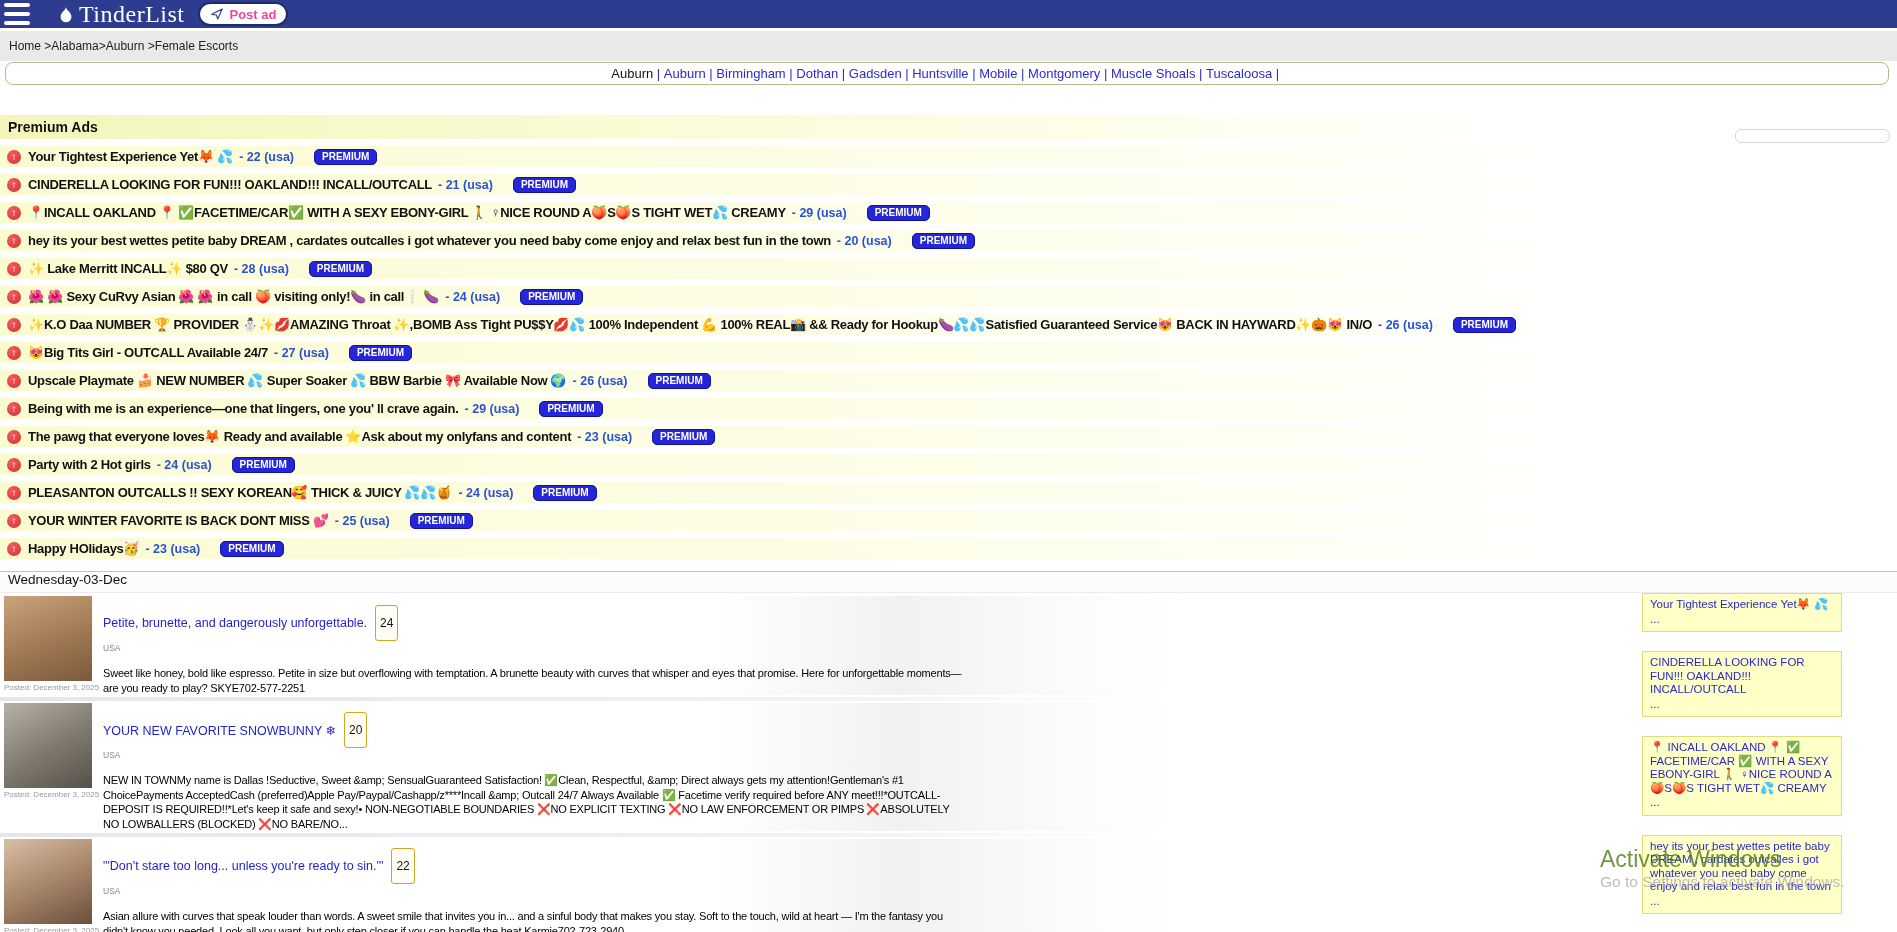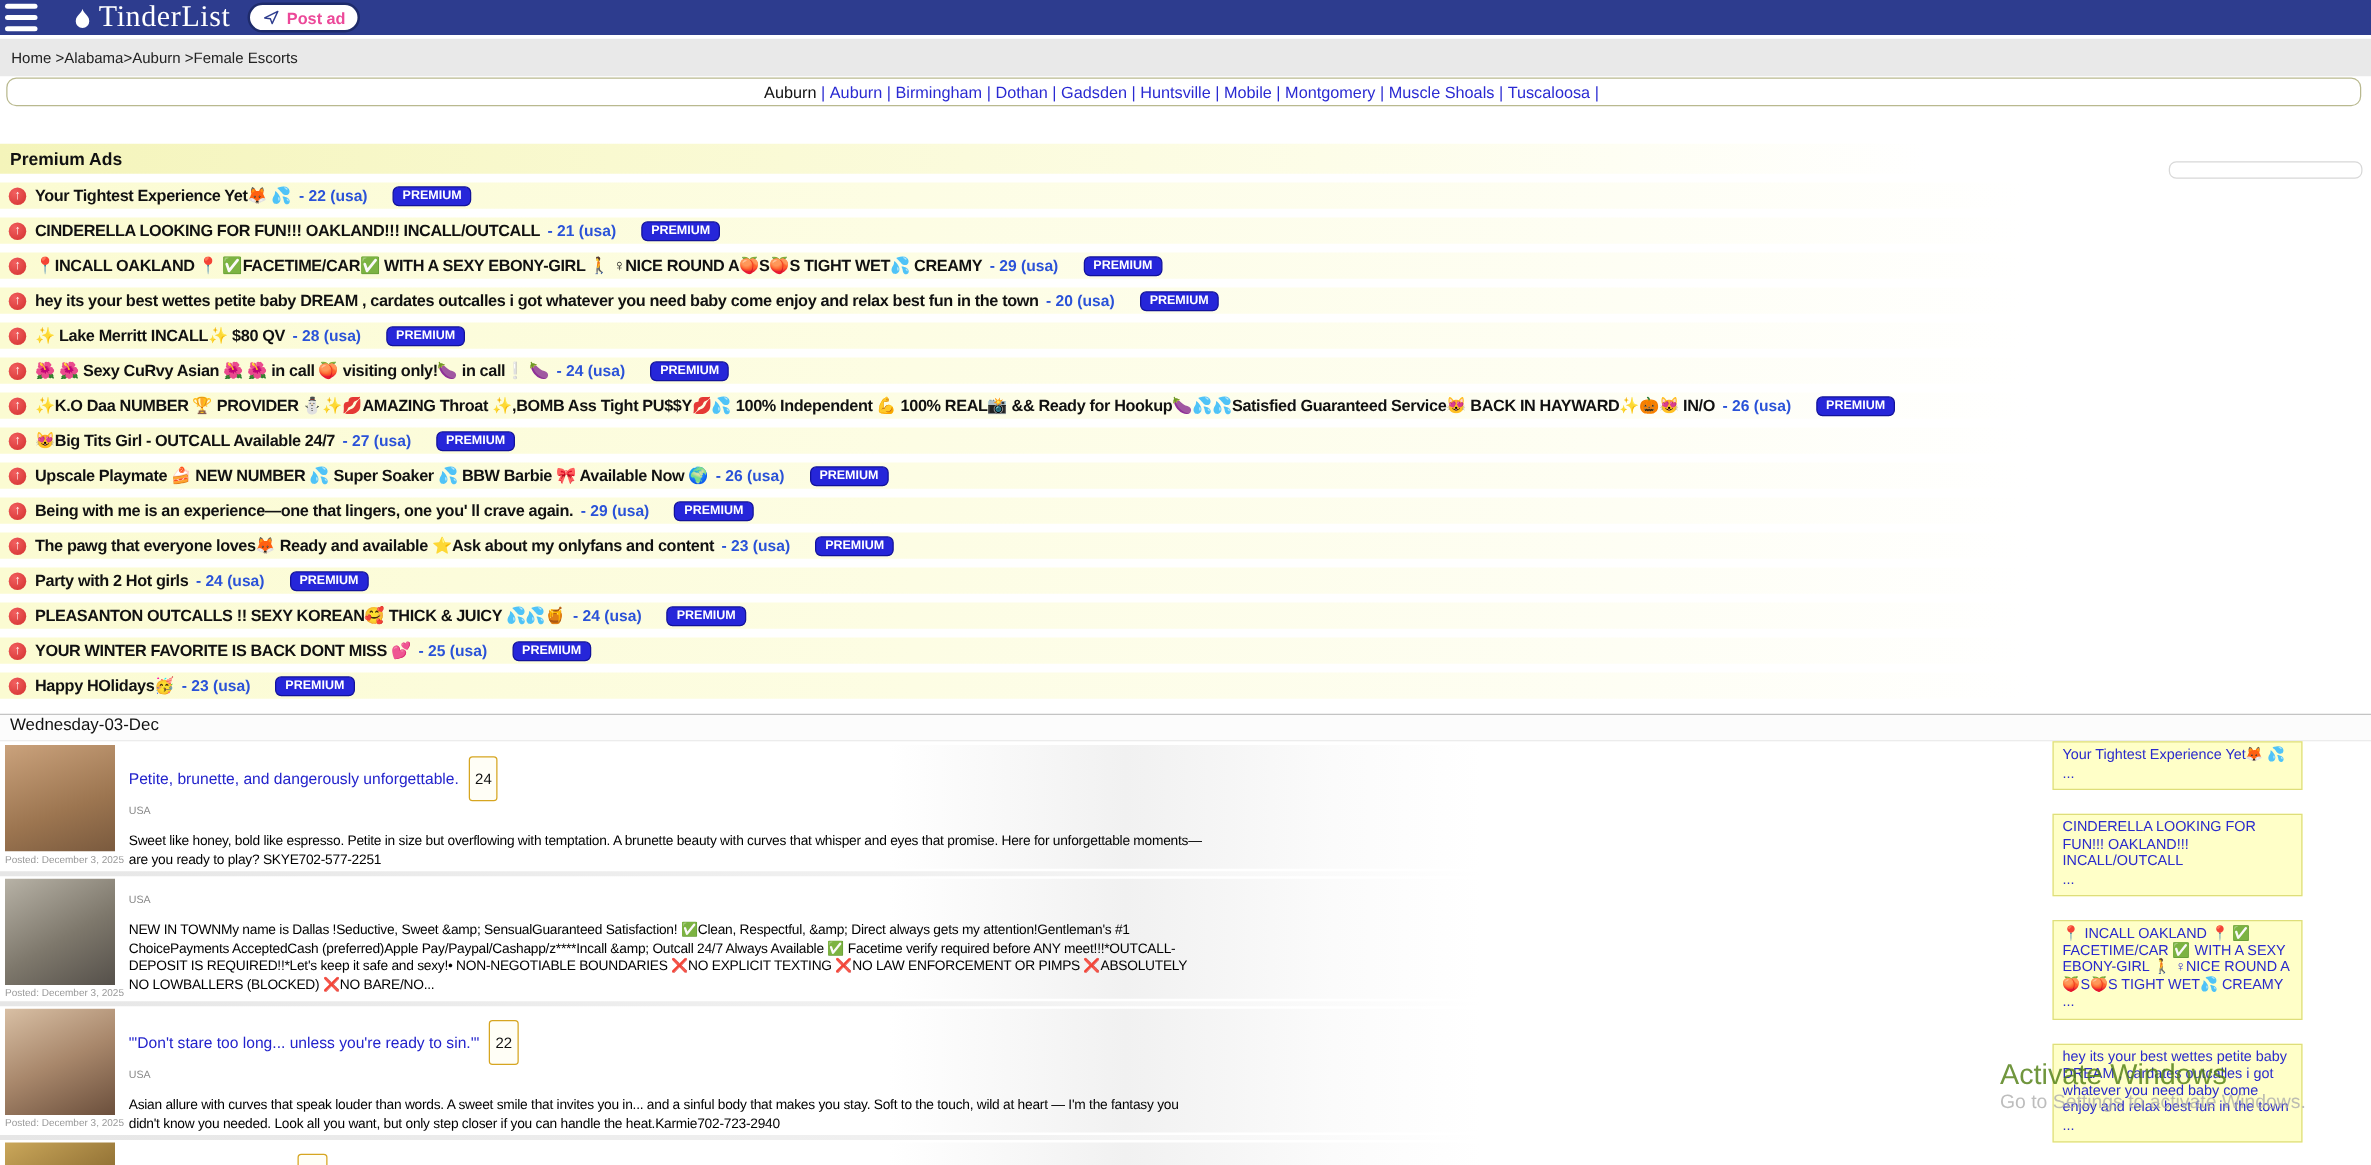--- a/index.html
+++ b/index.html
@@ -295,20 +295,24 @@
     <div class="listing-sep"></div>
   </div>
 
   <div class="i1">
     <div class="listing i1">
       <div class="leftcol">
         <div class="thumb"></div>
         <div class="posted">Posted: December 3, 2025</div>
       </div>
       <div class="lbody">
+        <div class="ltitle-row">
+          <span class="ltitle">YOUR NEW FAVORITE SNOWBUNNY ❄</span>
+          <span class="lage">20</span>
+        </div>
         <div class="lcountry">USA</div>
         <div class="ldesc">NEW IN TOWNMy name is Dallas !Seductive, Sweet &amp;amp; SensualGuaranteed Satisfaction! ✅Clean, Respectful, &amp;amp; Direct always gets my attention!Gentleman's #1 ChoicePayments AcceptedCash (preferred)Apple Pay/Paypal/Cashapp/z****Incall &amp;amp; Outcall 24/7 Always Available ✅ Facetime verify required before ANY meet!!!*OUTCALL-DEPOSIT IS REQUIRED!!*Let's keep it safe and sexy!• NON-NEGOTIABLE BOUNDARIES ❌NO EXPLICIT TEXTING ❌NO LAW ENFORCEMENT OR PIMPS ❌ABSOLUTELY NO LOWBALLERS (BLOCKED) ❌NO BARE/NO...</div>
       </div>
     </div>
     <div class="listing-sep"></div>
   </div>
 
   <div class="i2">
     <div class="listing i2">
       <div class="leftcol">

